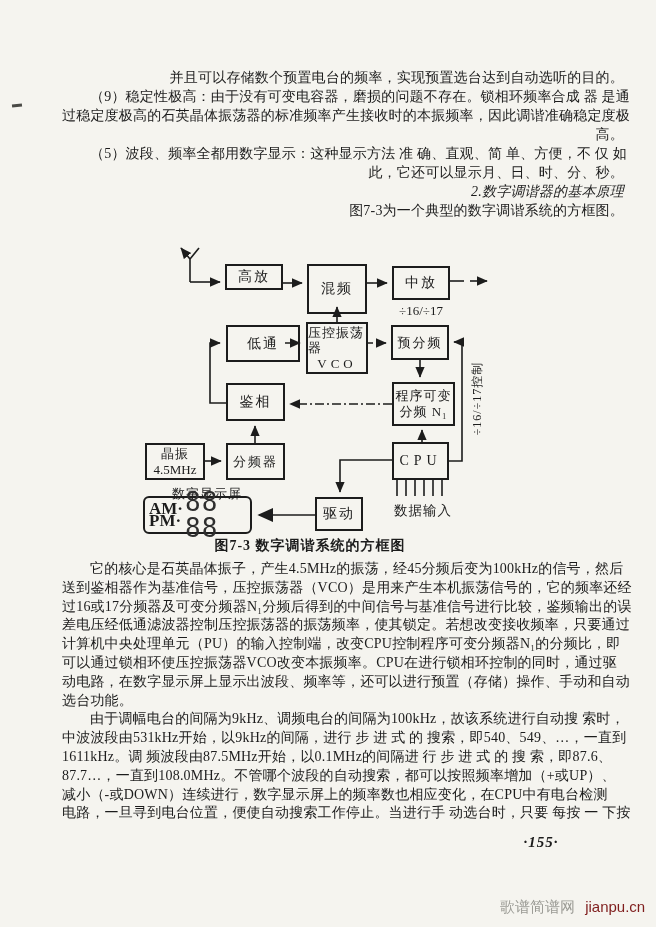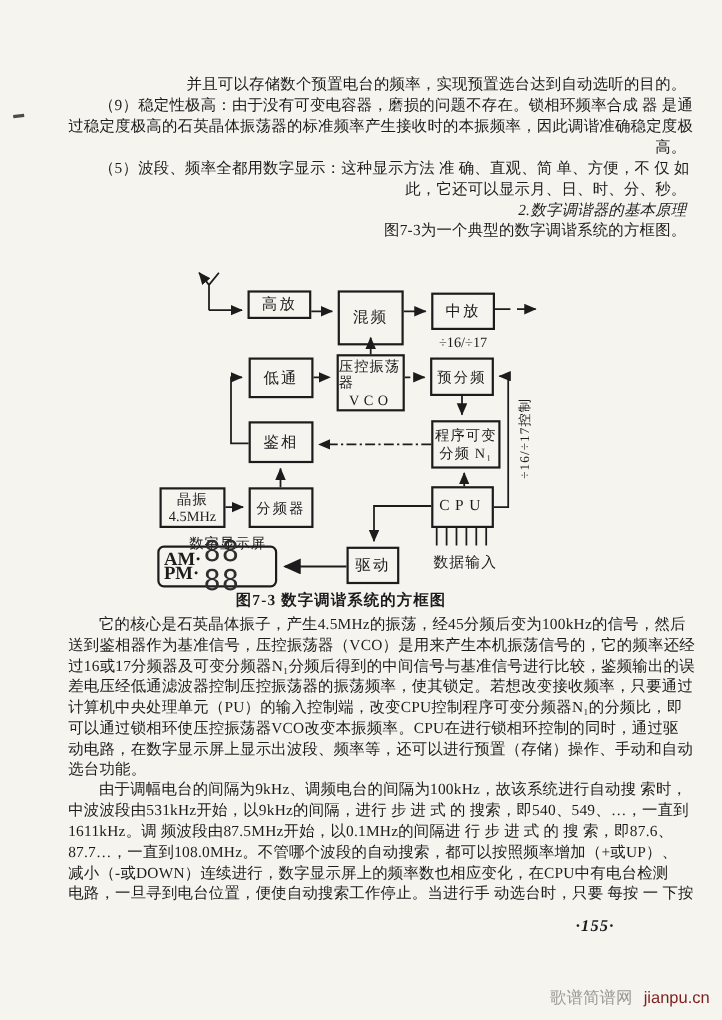--- a/index.html
+++ b/index.html
@@ -106,21 +106,21 @@
         <path d="M442,235 V251"></path>
     </g>
   </svg>
 
   <div class="box" style="left:225px;top:19px;width:58px;height:26px;">高放</div>
   <div class="box" style="left:307px;top:19px;width:60px;height:50px;">混频</div>
   <div class="box" style="left:392px;top:21px;width:58px;height:34px;">中放</div>
 
   <div class="ratio" style="left:388px;top:58px;width:66px;">÷16/÷17</div>
 
-  <div class="box" style="left:226px;top:80px;width:59px;height:37px;">低通</div>
+  <div class="box" style="left:226px;top:80px;width:74px;height:37px;">低通</div>
   <div class="box two" style="left:306px;top:77px;width:62px;height:52px;">
     <span>压控振荡器</span>
     <span style="letter-spacing:4px;">VCO</span>
   </div>
   <div class="box" style="left:391px;top:80px;width:58px;height:35px;font-size:13px;">预分频</div>
 
   <div class="box" style="left:226px;top:138px;width:59px;height:38px;">鉴相</div>
   <div class="box two" style="left:392px;top:137px;width:63px;height:44px;">
     <span>程序可变</span>
     <span>分频 N₁</span>

